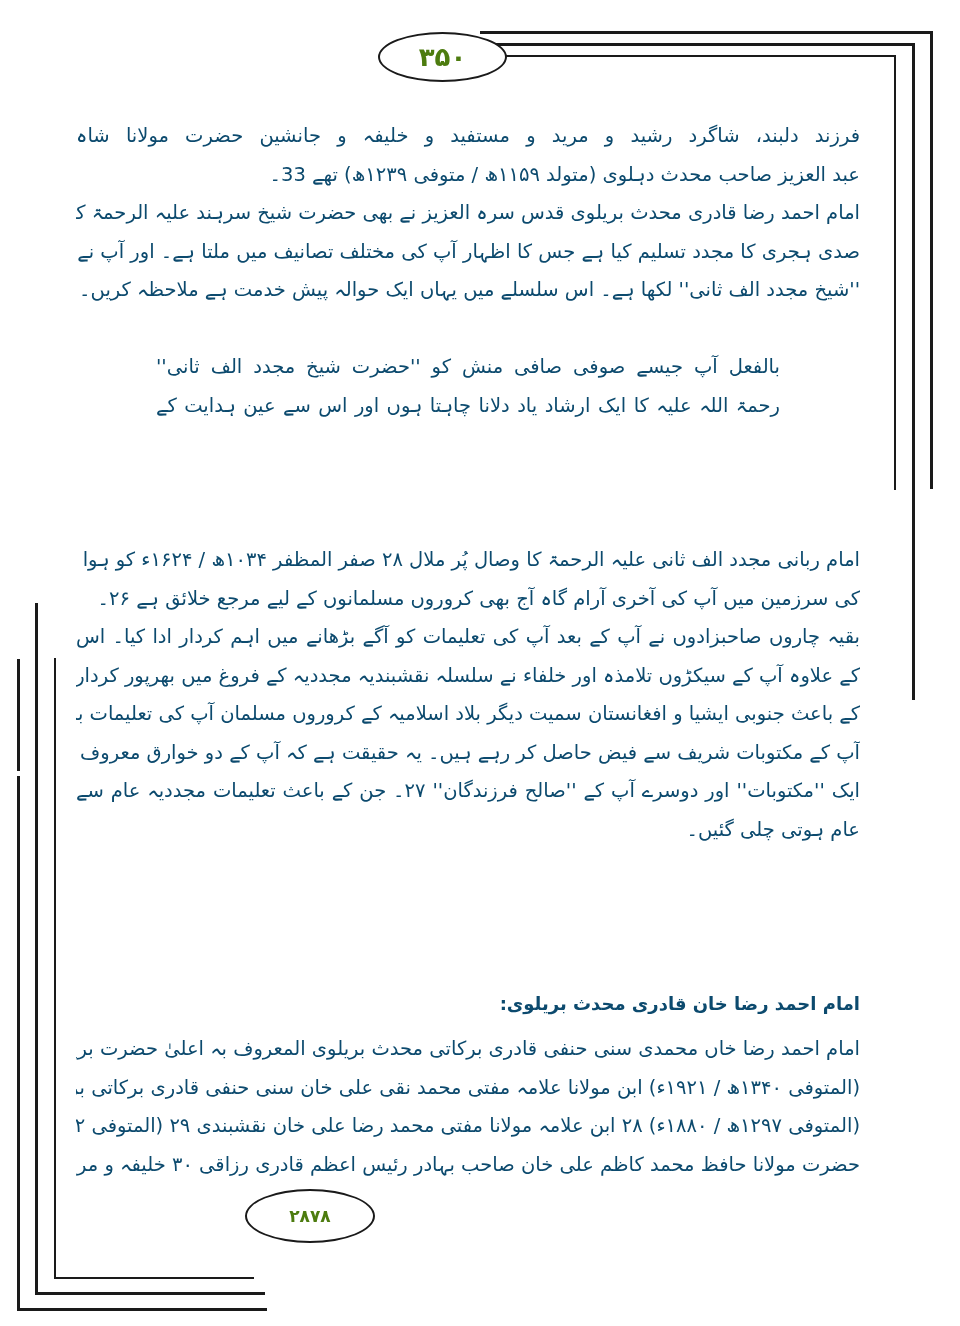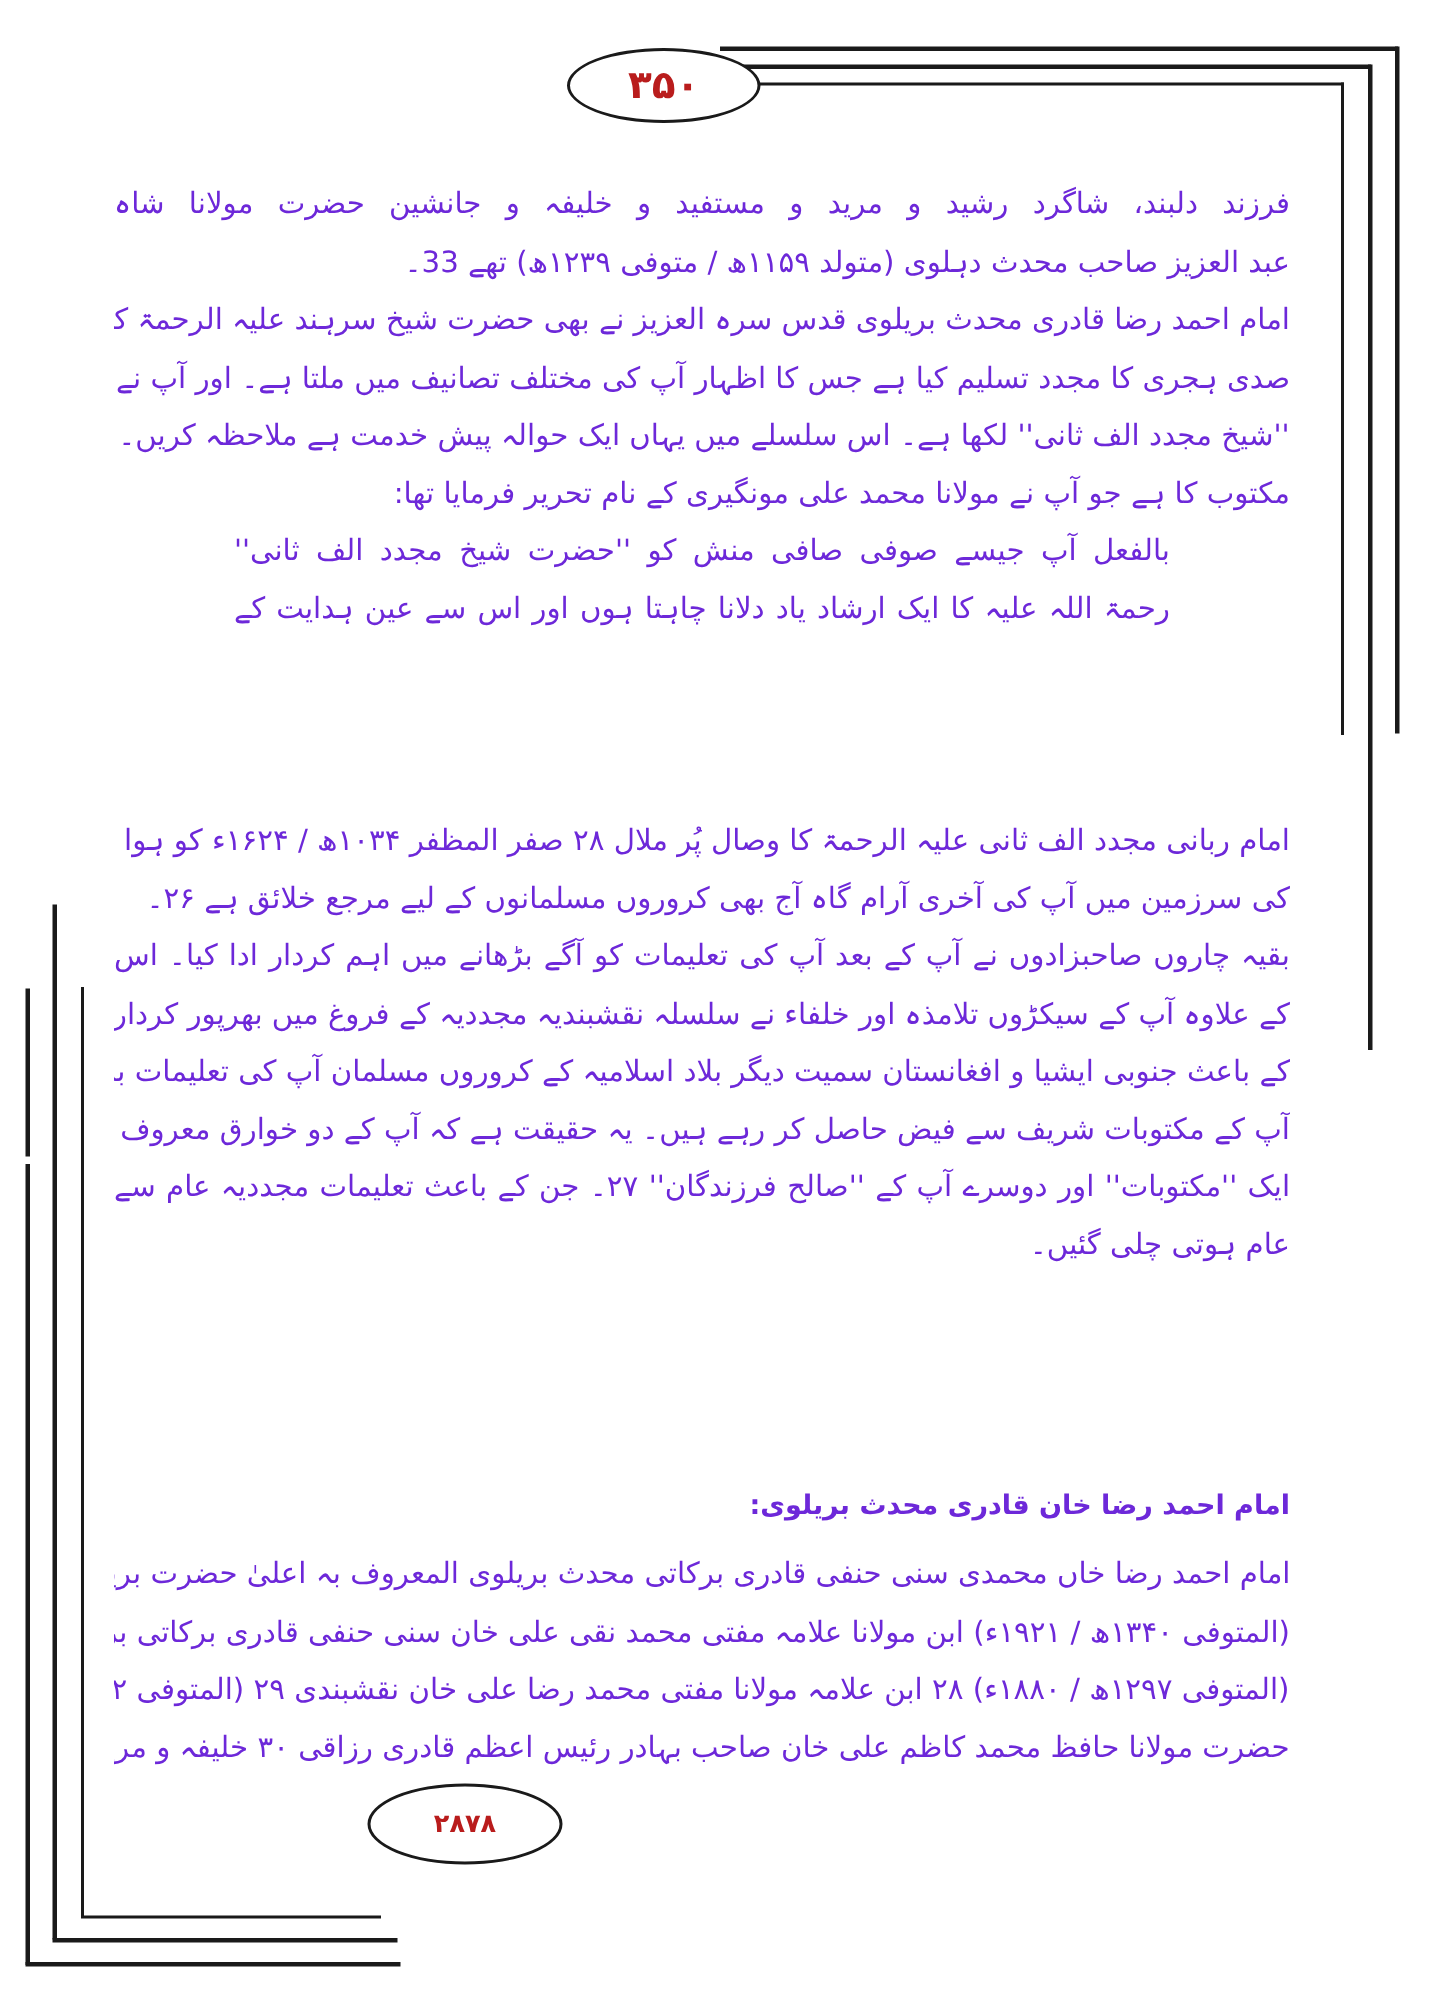--- a/index.html
+++ b/index.html
@@ -1,24 +1,24 @@
 <!DOCTYPE html>
 <html><head>
 <meta charset="utf-8">
 <style>
   html, body { margin:0; padding:0; background:#ffffff; }
   body { width:960px; height:1326px; position:relative; overflow:hidden; font-family:"DejaVu Sans", sans-serif; color:#111; }
   .frame-line { position:absolute; background:#1a1a1a; }
   .oval { position:absolute; border:2.5px solid #1a1a1a; border-radius:50%; background:#fff; display:flex; align-items:center; justify-content:center; }
-  .oval span { font-family:"DejaVu Sans", sans-serif; font-weight:bold; color:#b91c1c; }
+  .oval span { font-family:"DejaVu Sans", sans-serif; font-weight:bold; color:#4d7c0f; }
   #top-oval { left:378px; top:32px; width:125px; height:46px; }
   #top-oval span { font-size:26px; letter-spacing:4px; }
   #bottom-oval { left:245px; top:1189px; width:126px; height:50px; }
   #bottom-oval span { font-size:17px; letter-spacing:2px; }
-  .text-block { position:absolute; left:76px; width:784px; direction:rtl; text-align:justify; font-family:"DejaVu Sans", sans-serif; font-size:19.5px; color:#6d28d9; }
+  .text-block { position:absolute; left:76px; width:784px; direction:rtl; text-align:justify; font-family:"DejaVu Sans", sans-serif; font-size:19.5px; color:#0c4a6e; }
   .line { height:38.5px; line-height:38.5px; white-space:nowrap; overflow:hidden; text-align-last:justify; text-align:justify; }
   .line.short { text-align-last:right; }
   .quote { padding-right:80px; padding-left:80px; }
   .heading { font-weight:bold; font-size:18px; text-align-last:right; }
 </style>
 </head>
 <body>
 
 <div class="frame-line" style="left:480px; top:31px; width:452px; height:3px;"></div>
 <div class="frame-line" style="left:495px; top:43px; width:419px; height:3px;"></div>
@@ -44,21 +44,20 @@
 
 <div class="text-block" style="top:117px;">
   <div class="line">فرزند دلبند، شاگرد رشید و مرید و مستفید و خلیفہ و جانشین حضرت مولانا شاہ</div>
   <div class="line short">عبد العزیز صاحب محدث دہلوی (متولد ۱۱۵۹ھ / متوفی ۱۲۳۹ھ) تھے 33۔</div>
 </div>
 
 <div class="text-block" style="top:194px;">
   <div class="line">امام احمد رضا قادری محدث بریلوی قدس سرہ العزیز نے بھی حضرت شیخ سرہند علیہ الرحمۃ کو گیارہویں</div>
   <div class="line">صدی ہجری کا مجدد تسلیم کیا ہے جس کا اظہار آپ کی مختلف تصانیف میں ملتا ہے۔ اور آپ نے حضرت کو اکثر</div>
   <div class="line">''شیخ مجدد الف ثانی'' لکھا ہے۔ اس سلسلے میں یہاں ایک حوالہ پیش خدمت ہے ملاحظہ کریں۔ یہ حوالہ ایک</div>
-  <div class="line short">مکتوب کا ہے جو آپ نے مولانا محمد علی مونگیری کے نام تحریر فرمایا تھا:</div>
 </div>
 
 <div class="text-block quote" style="top:348px; width:624px;">
   <div class="line">بالفعل آپ جیسے صوفی صافی منش کو ''حضرت شیخ مجدد الف ثانی''</div>
   <div class="line">رحمۃ اللہ علیہ کا ایک ارشاد یاد دلانا چاہتا ہوں اور اس سے عین ہدایت کے</div>
 </div>
 
 <div class="text-block" style="top:541px;">
   <div class="line">امام ربانی مجدد الف ثانی علیہ الرحمۃ کا وصال پُر ملال ۲۸ صفر المظفر ۱۰۳۴ھ / ۱۶۲۴ء کو ہوا اور سرہند</div>
   <div class="line short">کی سرزمین میں آپ کی آخری آرام گاہ آج بھی کروروں مسلمانوں کے لیے مرجع خلائق ہے ۲۶۔</div>

